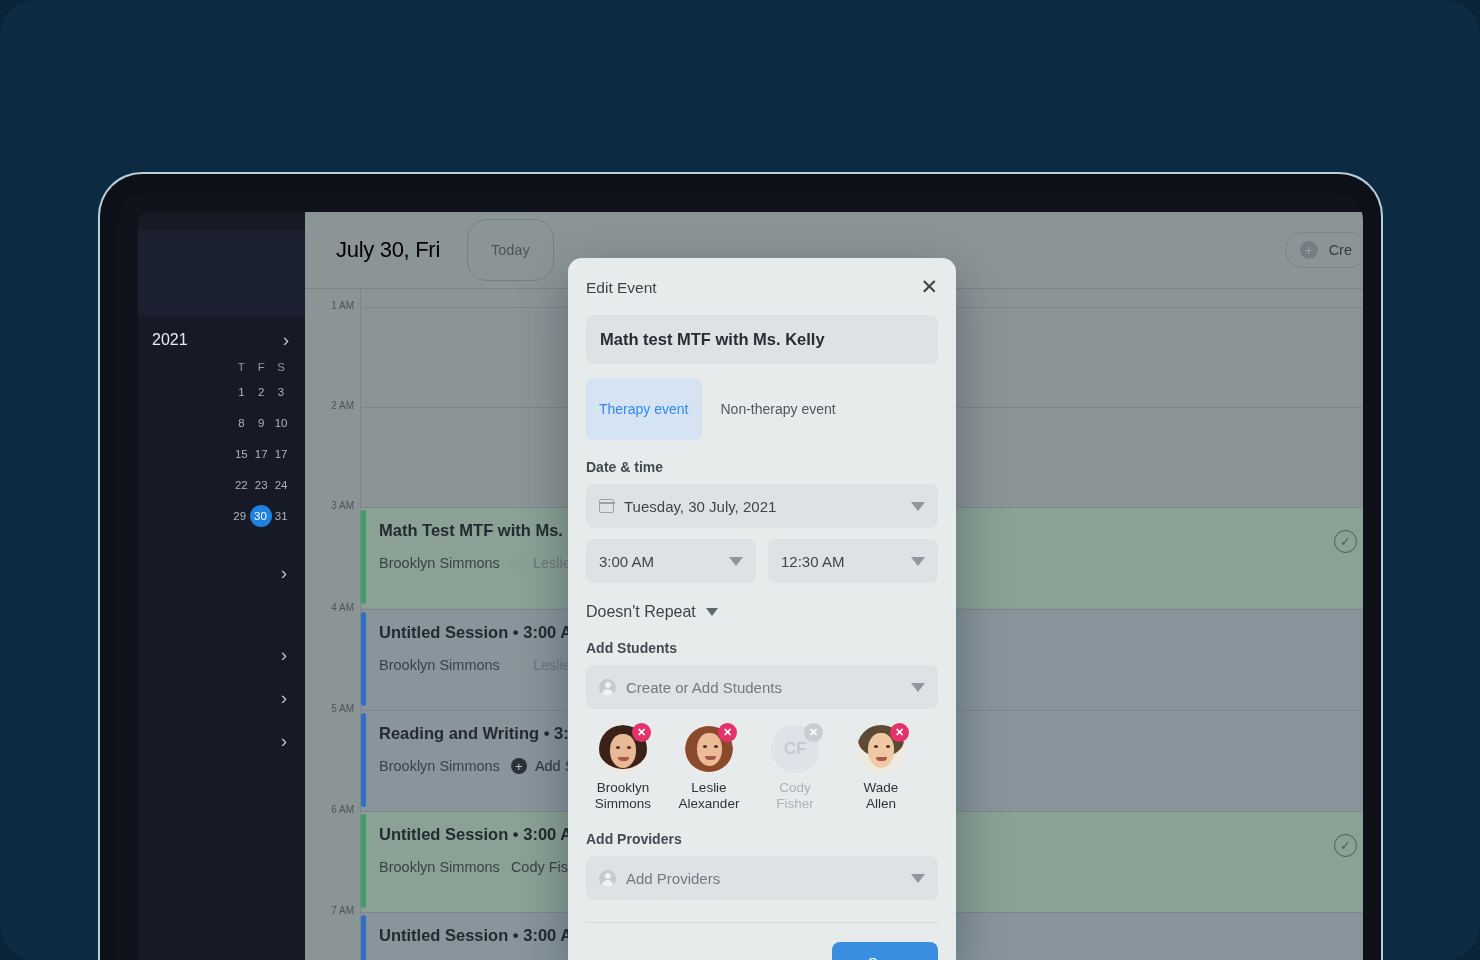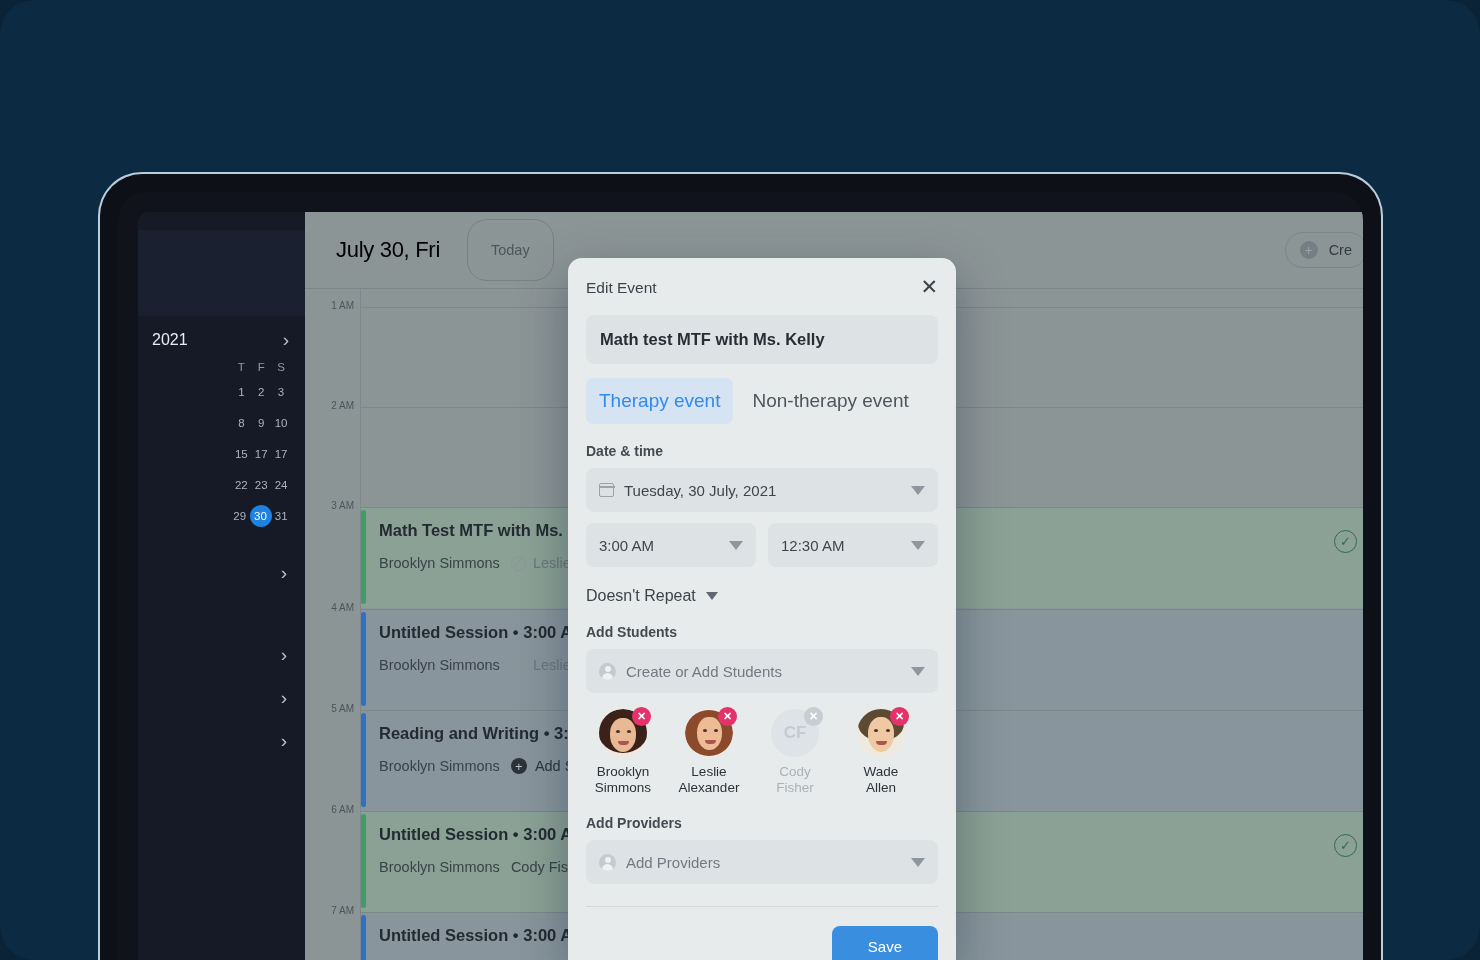--- a/index.html
+++ b/index.html
@@ -259,22 +259,22 @@
     width: 100%;
     background: #dde3e5;
     border: none;
     border-radius: 8px;
     padding: 15px 14px;
     font-size: 16.5px; font-weight: bold; color: #262d33;
     font-family: "Liberation Sans", sans-serif;
   }
   #type-tabs { display: flex; gap: 6px; margin-top: 14px; }
   .type-tab {
-    font-size: 19px;
-    padding: 12px 13px;
+    font-size: 14px;
+    padding: 23px 13px;
     border-radius: 7px;
     color: #4e575d;
   }
   .type-tab.active { background: #d5e3f2; color: #2f8bef; }
   .sec-label {
     font-size: 14px; color: #434b51; font-weight: bold;
     margin: 19px 0 9px 0;
   }
   .field {
     background: #dde3e5;

